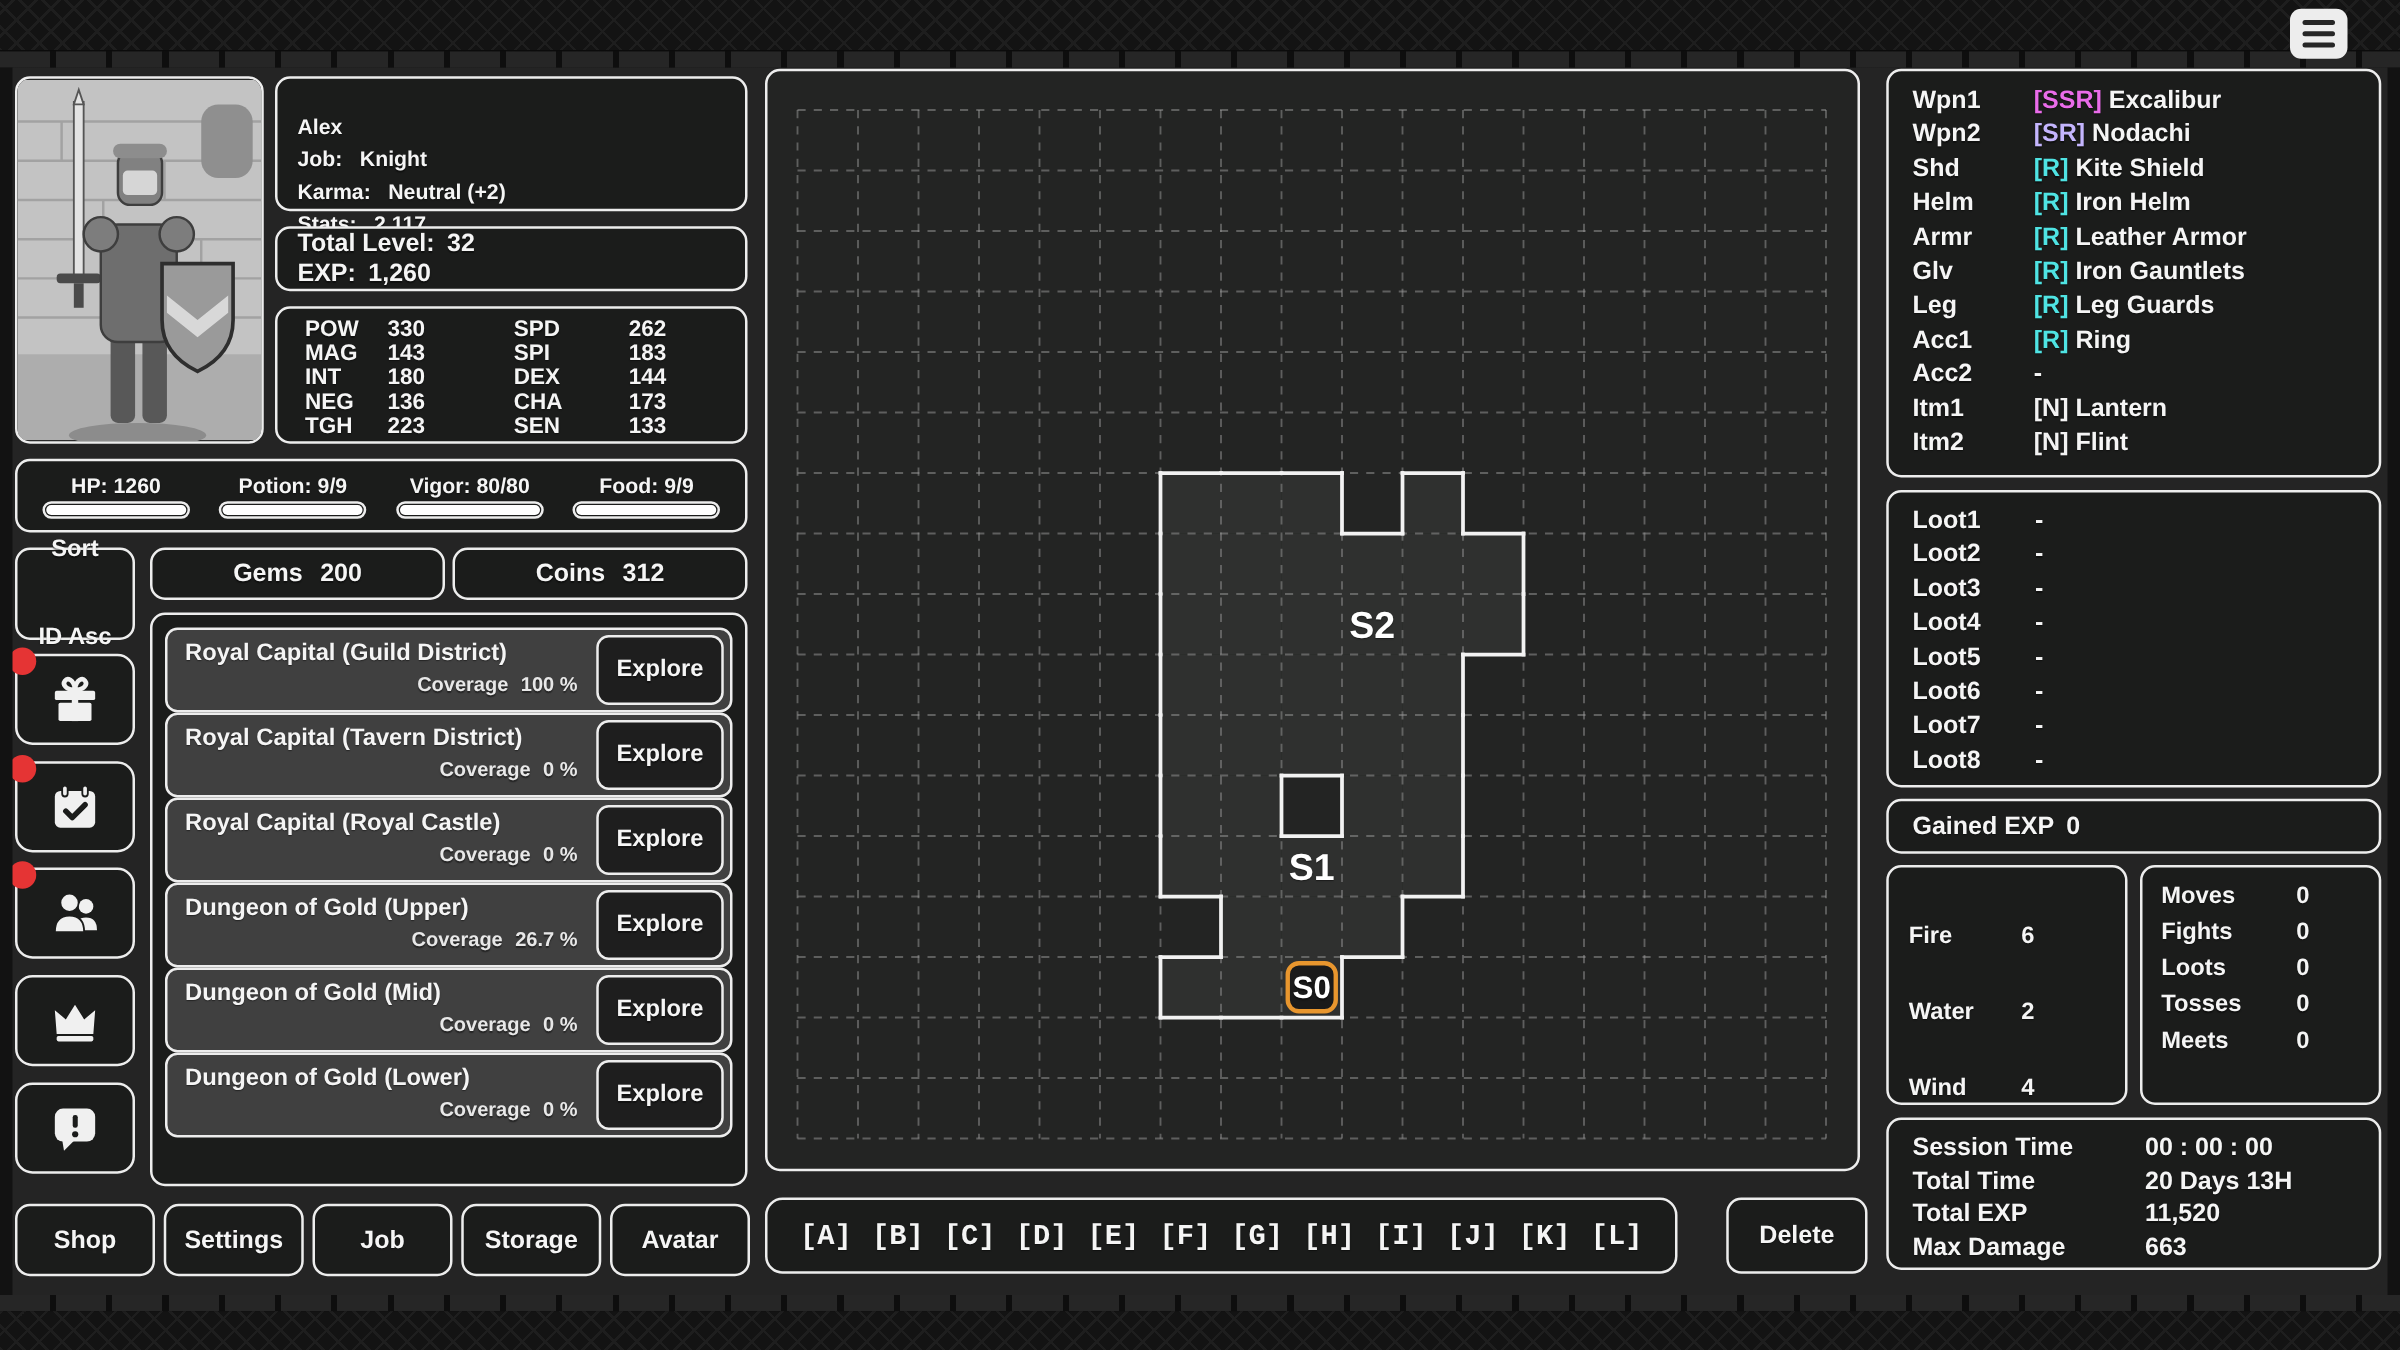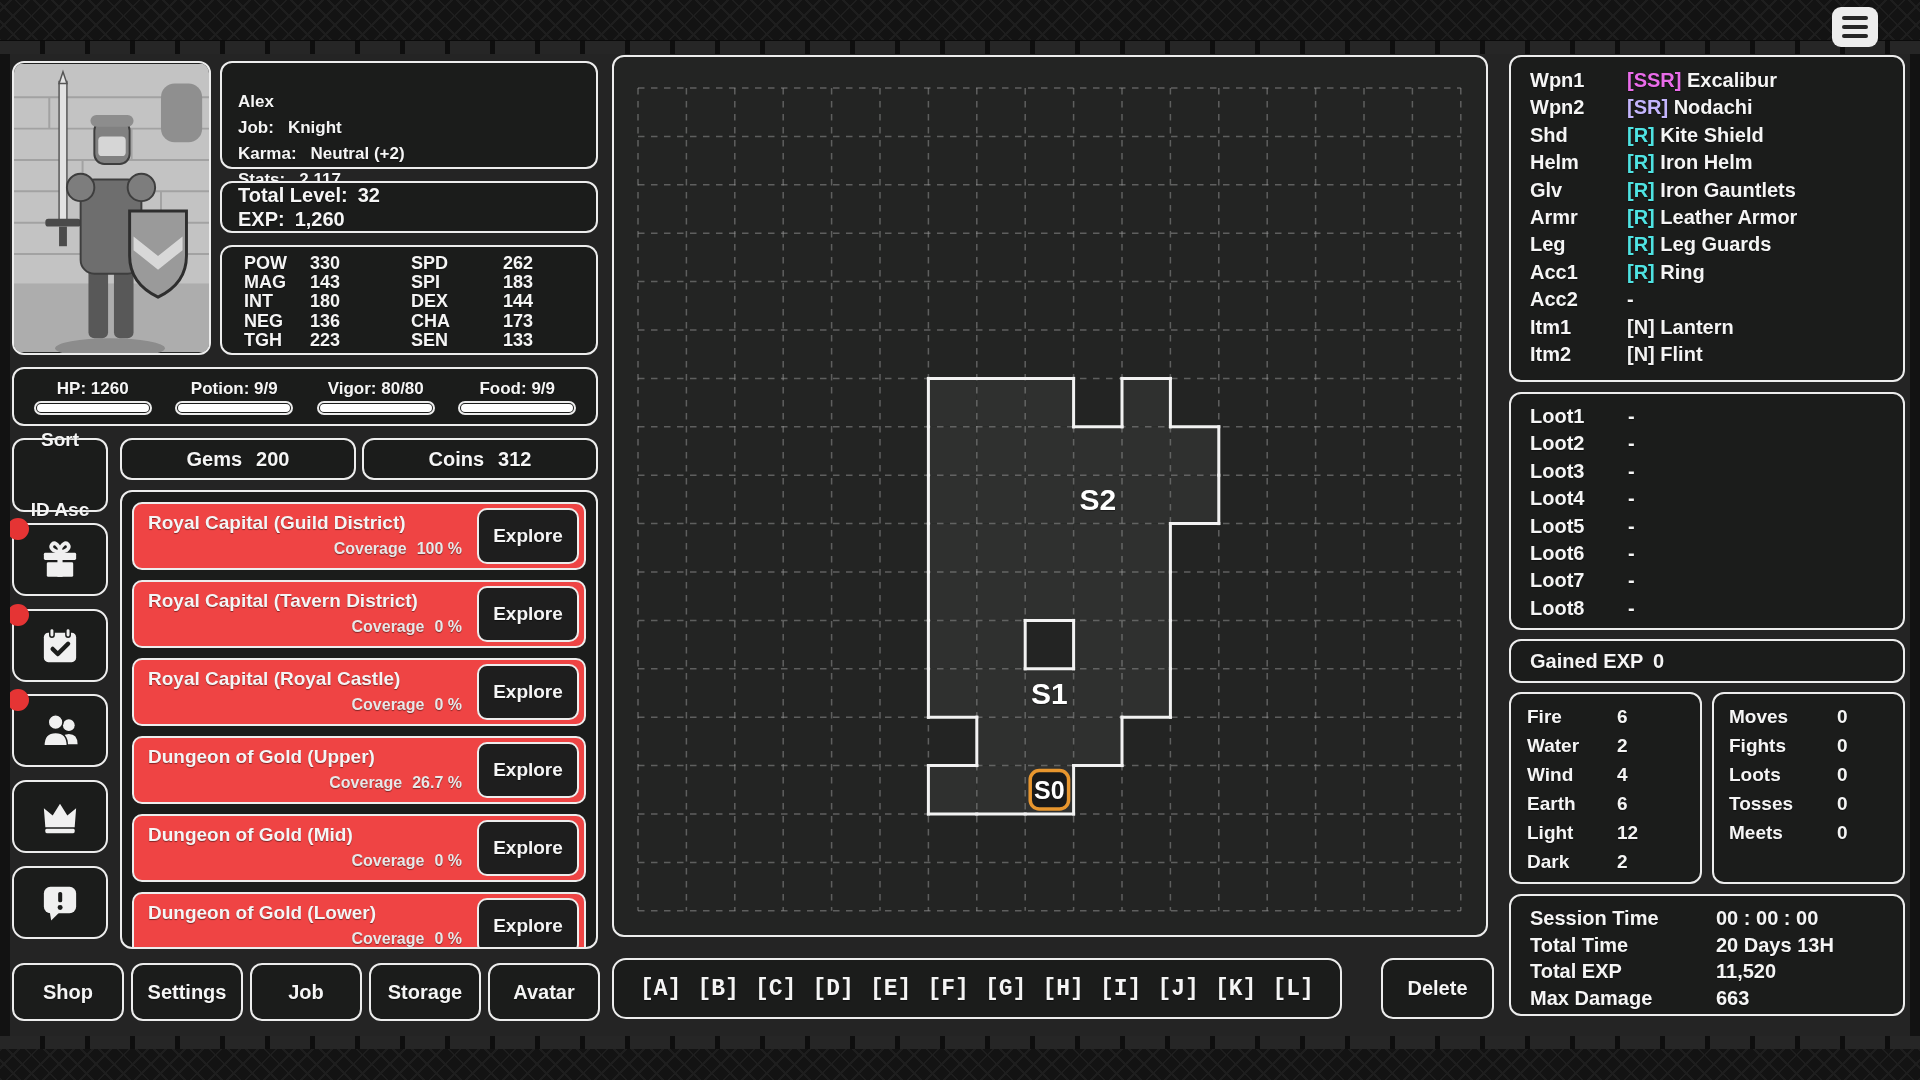--- a/index.html
+++ b/index.html
@@ -44,22 +44,22 @@
   .bar{width:118px;height:14px;border:2px solid #ededed;border-radius:7px;margin:3px auto 0;padding:1px;box-sizing:border-box;}
   .bar i{display:block;height:100%;background:#fff;border-radius:4px;}
   .sortb{left:12px;top:438px;width:96px;height:74px;flex-direction:column;font-size:19px;line-height:22px;}
   .gemsb{left:120px;top:438px;width:236px;height:42px;font-size:20px;gap:14px;}
   .coinsb{left:362px;top:438px;width:236px;height:42px;font-size:20px;gap:14px;}
   .iconb{left:12px;width:96px;height:73px;border-radius:14px;}
   .iconb svg{width:44px;height:44px;}
   .dot{position:absolute;left:-7px;top:-7px;width:22px;height:22px;background:#e53434;border-radius:50%;}
   
   .locp{left:120px;top:490px;width:478px;height:459px;overflow:hidden;padding:10px;}
-  .locrow{position:relative;width:454px;height:68px;background:#ef4444;border:2px solid #ededed;border-radius:10px;
-          box-sizing:border-box;margin-bottom:10px;}
+  .locrow{position:relative;width:454px;height:68px;background:#404040;border:2px solid #ededed;border-radius:10px;
+          box-sizing:border-box;margin-bottom:0;}
   .locname{position:absolute;left:14px;top:8px;font-size:19px;}
   .loccov{position:absolute;right:122px;top:36px;font-size:16px;display:flex;gap:10px;color:#e8e8e8;}
   .explore{position:absolute;right:5px;top:4px;width:102px;height:56px;background:#1e1e1e;border:2px solid #ededed;
            border-radius:10px;font-size:19px;box-sizing:border-box;}
   
   .navb{top:963px;width:112px;height:58px;font-size:20px;}
   .bracketp{left:612px;top:958px;width:730px;height:61px;border-radius:14px;display:flex;align-items:center;
             justify-content:space-between;padding:0 26px;box-sizing:border-box;}
   .bracketp span{font-family:"Liberation Mono","DejaVu Sans Mono",monospace;font-size:23px;cursor:pointer;}
   .delb{left:1381px;top:958px;width:113px;height:61px;font-size:20px;}
@@ -69,21 +69,21 @@
   .kv{display:flex;}
   .equipp{left:1509px;top:55px;width:396px;height:327px;padding:10px 0 0 19px;font-size:20px;}
   .equipp .kv{line-height:27.4px;}
   .equipp .k{width:97px;}
   .lootp{left:1509px;top:392px;width:396px;height:238px;padding:9px 0 0 19px;font-size:20px;}
   .lootp .kv{line-height:27.4px;}
   .lootp .k{width:98px;}
   .gainp{left:1509px;top:639px;width:396px;height:44px;padding:0 0 0 19px;font-size:20px;display:flex;align-items:center;}
   .gainp .k{width:123px;}
   .elemp{left:1509px;top:692px;width:193px;height:192px;padding:8px 0 0 16px;font-size:19px;}
-  .elemp .kv{line-height:29px;}
+  .elemp .kv{line-height:29px;margin-top:32px;}
   .elemp .k{width:90px;}
   .cntp{left:1712px;top:692px;width:193px;height:192px;padding:8px 0 0 15px;font-size:19px;}
   .cntp .kv{line-height:29px;}
   .cntp .k{width:108px;}
   .sessp{left:1509px;top:894px;width:396px;height:122px;padding:9px 0 0 19px;font-size:20px;}
   .sessp .kv{line-height:26.5px;}
   .sessp .k{width:186px;}
 </style>
 </head>
 <body>
@@ -493,26 +493,26 @@
       </div>
     <div class="kv">
         <span class="k">Shd</span>
         <span><span class="eq-rar" style="color: rgb(79, 227, 227);">[R]</span> <span>Kite Shield</span></span>
       </div>
     <div class="kv">
         <span class="k">Helm</span>
         <span><span class="eq-rar" style="color: rgb(79, 227, 227);">[R]</span> <span>Iron Helm</span></span>
       </div>
     <div class="kv">
+        <span class="k">Armr</span>
+        <span><span class="eq-rar" style="color: rgb(79, 227, 227);">[R]</span> <span>Leather Armor</span></span>
+      </div>
+    <div class="kv">
         <span class="k">Glv</span>
         <span><span class="eq-rar" style="color: rgb(79, 227, 227);">[R]</span> <span>Iron Gauntlets</span></span>
-      </div>
-    <div class="kv">
-        <span class="k">Armr</span>
-        <span><span class="eq-rar" style="color: rgb(79, 227, 227);">[R]</span> <span>Leather Armor</span></span>
       </div>
     <div class="kv">
         <span class="k">Leg</span>
         <span><span class="eq-rar" style="color: rgb(79, 227, 227);">[R]</span> <span>Leg Guards</span></span>
       </div>
     <div class="kv">
         <span class="k">Acc1</span>
         <span><span class="eq-rar" style="color: rgb(79, 227, 227);">[R]</span> <span>Ring</span></span>
       </div>
     <div class="kv">

